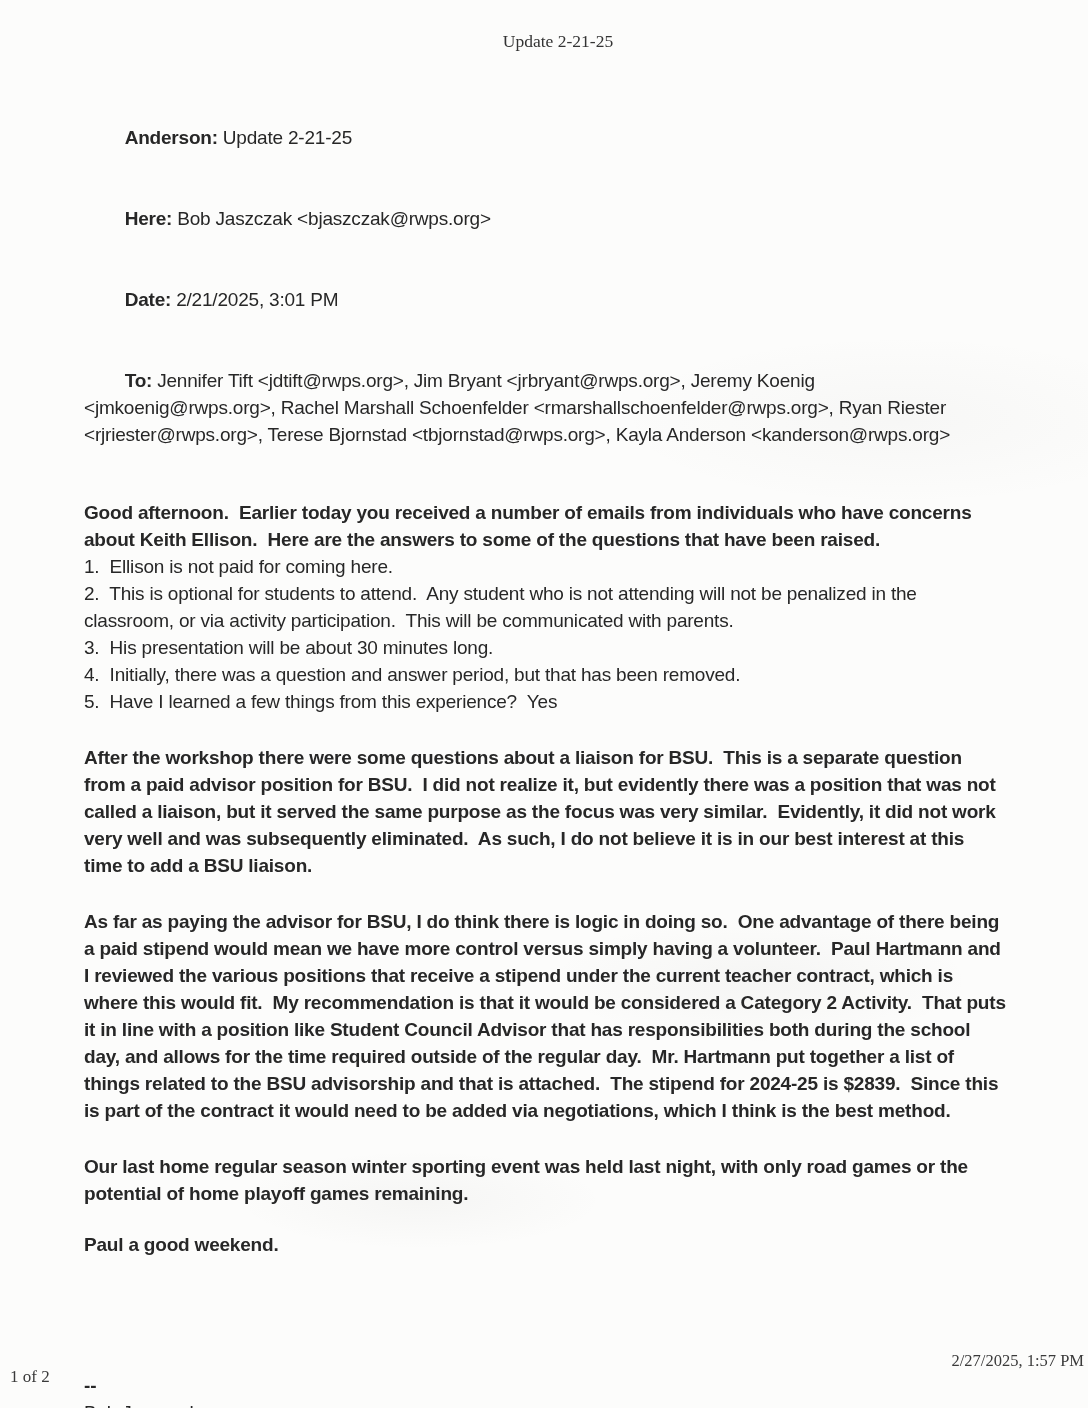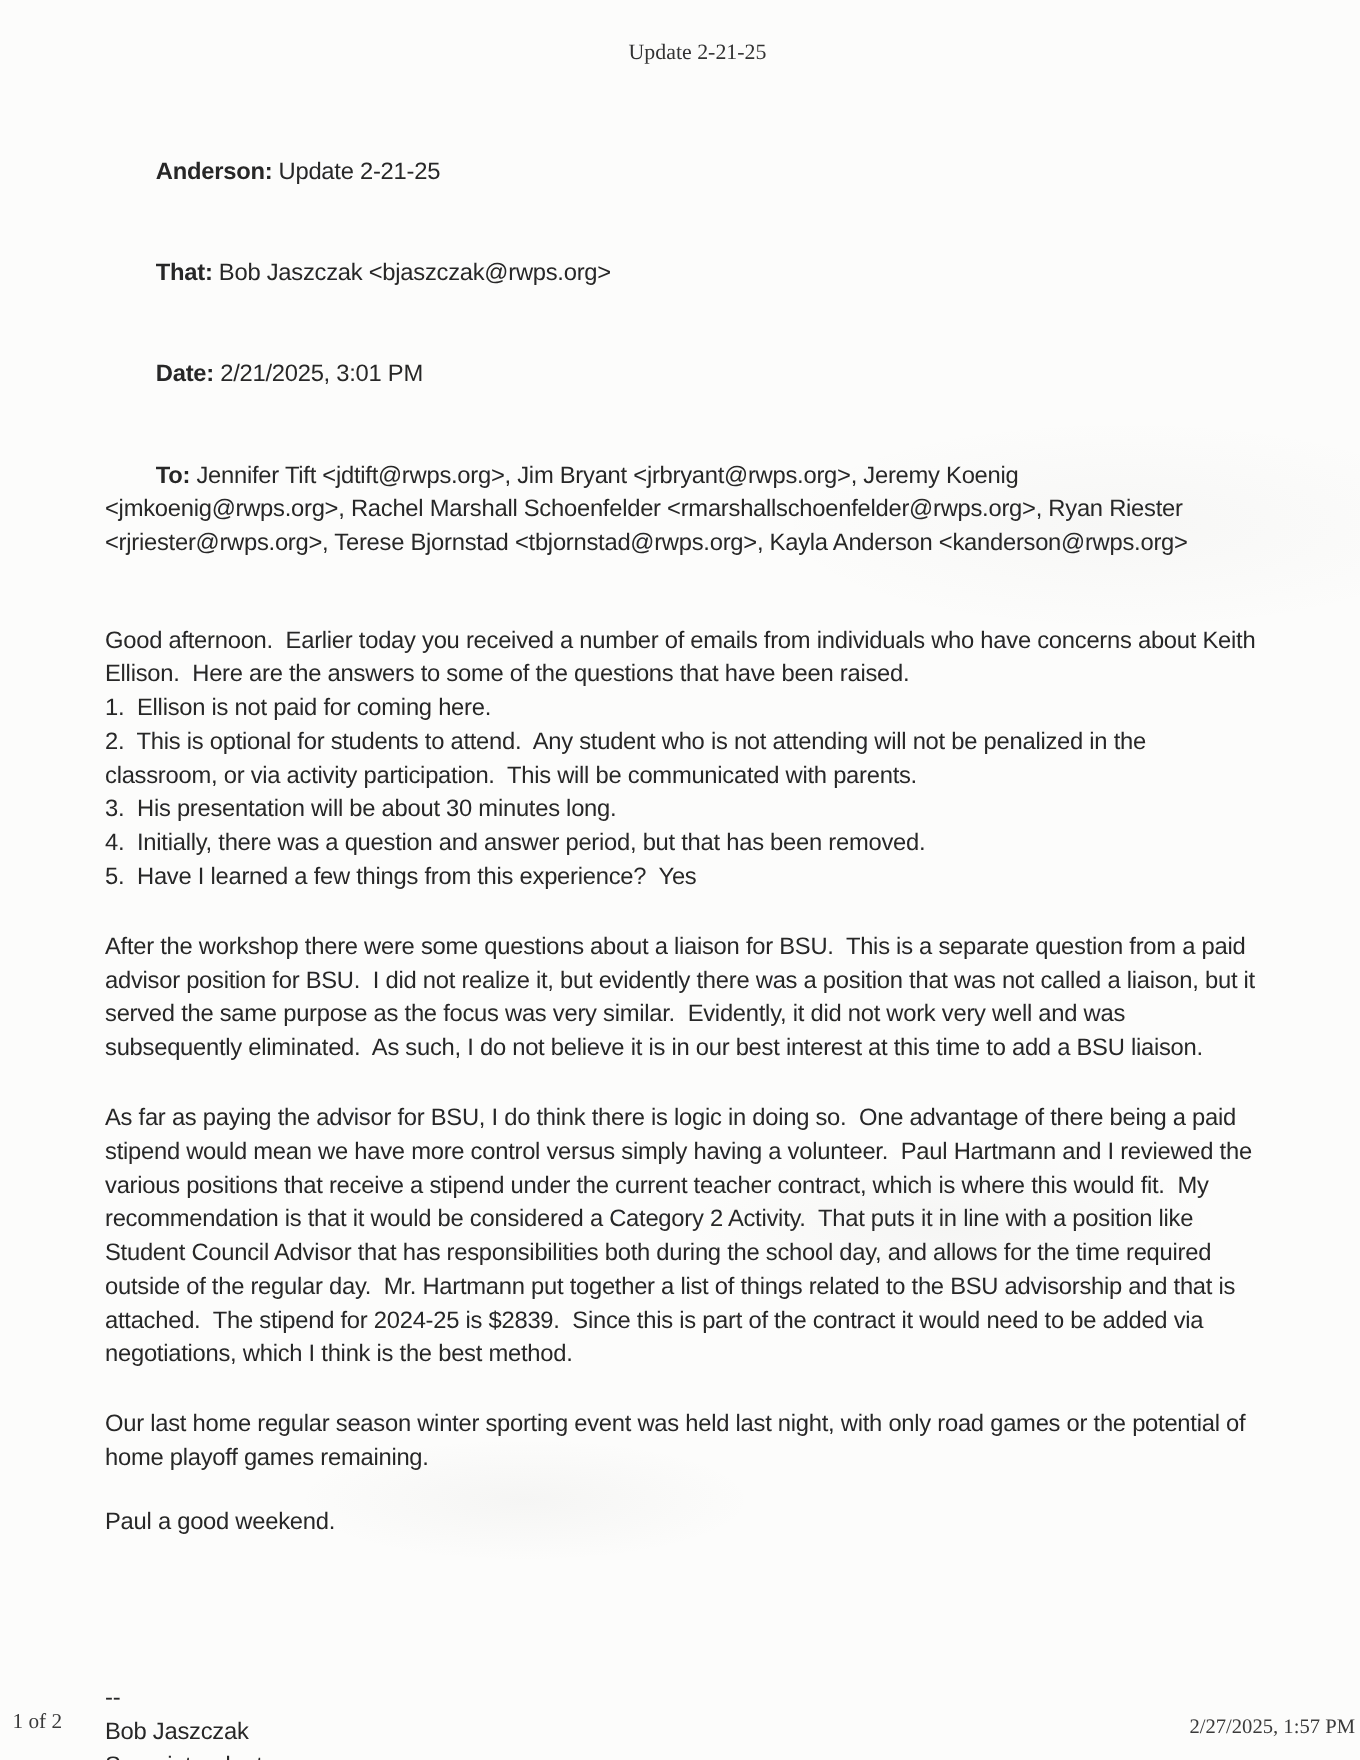--- a/index.html
+++ b/index.html
@@ -40,20 +40,21 @@
     top: 97px;
     left: 84px;
     width: 922px;
   }
   .meta-line { white-space: pre-wrap; }
   .meta-label { font-weight: bold; }
   .meta-value { margin-left: 5px; }
   .para {
     white-space: pre-wrap;
     margin: 0;
+    font-weight: bold;
   }
   .list-item {
     white-space: pre-wrap;
     margin: 0;
   }
   .gap-body    { height: 24px; }
   .gap-para    { height: 29px; }
   .gap-closing { height: 24px; }
   .gap-sig     { height: 114px; }
   .signature-grid {
@@ -67,21 +68,21 @@
     left: 10px;
     bottom: 18px;
     font-family: "Liberation Serif", "DejaVu Serif", serif;
     font-size: 17px;
     color: #3a3a3a;
     letter-spacing: 0;
   }
   .print-footer-right {
     position: absolute;
     right: 32px;
-    bottom: 14px;
+    bottom: 34px;
     font-family: "Liberation Serif", "DejaVu Serif", serif;
     font-size: 16.5px;
     color: #3a3a3a;
     letter-spacing: 0;
   }
   .scan-edge-line {
     position: absolute;
     right: 11px;
     top: 1188px;
     width: 2px;
@@ -96,21 +97,21 @@
 
   <div class="print-header">Update 2-21-25</div>
 
   <div class="content">
 
     <div class="meta-block">
       <div class="meta-line">
         <span class="meta-label">Anderson:</span><span class="meta-value">Update 2-21-25</span>
       </div>
       <div class="meta-line">
-        <span class="meta-label">That:</span><span class="meta-value">Bob Jaszczak &lt;bjaszczak@rwps.org&gt;</span>
+        <span class="meta-label">Here:</span><span class="meta-value">Bob Jaszczak &lt;bjaszczak@rwps.org&gt;</span>
       </div>
       <div class="meta-line">
         <span class="meta-label">Date:</span><span class="meta-value">2/21/2025, 3:01 PM</span>
       </div>
       <div class="meta-line">
         <span class="meta-label">To:</span><span class="meta-value">Jennifer Tift &lt;jdtift@rwps.org&gt;, Jim Bryant &lt;jrbryant@rwps.org&gt;, Jeremy Koenig &lt;jmkoenig@rwps.org&gt;, Rachel Marshall Schoenfelder &lt;rmarshallschoenfelder@rwps.org&gt;, Ryan Riester &lt;rjriester@rwps.org&gt;, Terese Bjornstad &lt;tbjornstad@rwps.org&gt;, Kayla Anderson &lt;kanderson@rwps.org&gt;</span>
       </div>
     </div>
 
     <div class="gap-body"></div>

